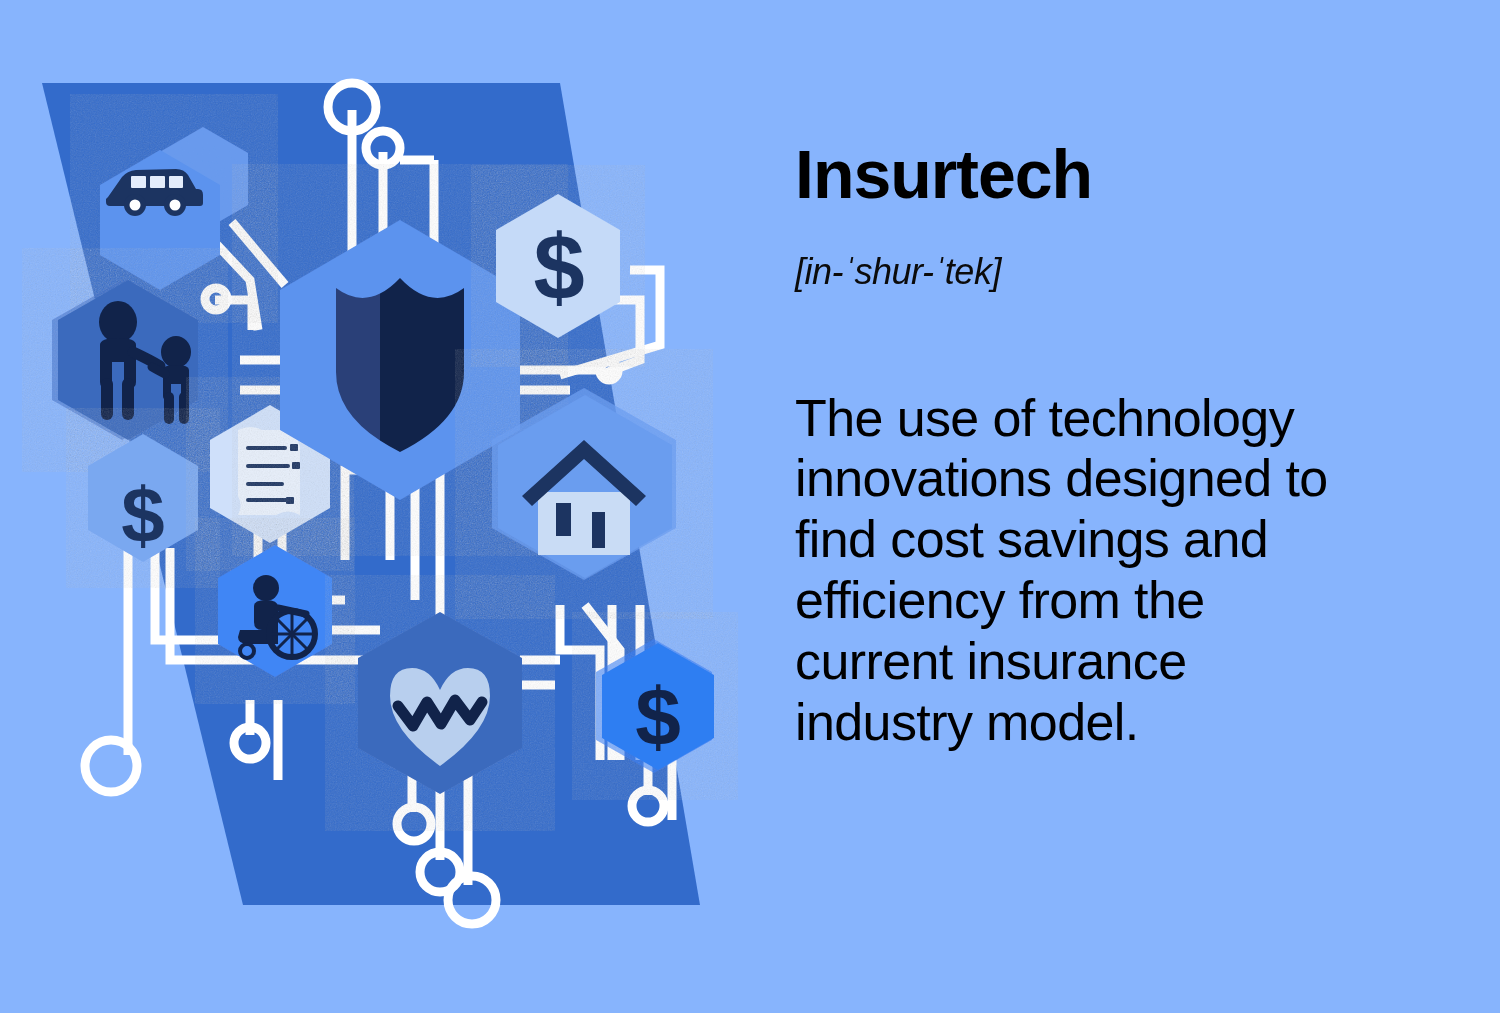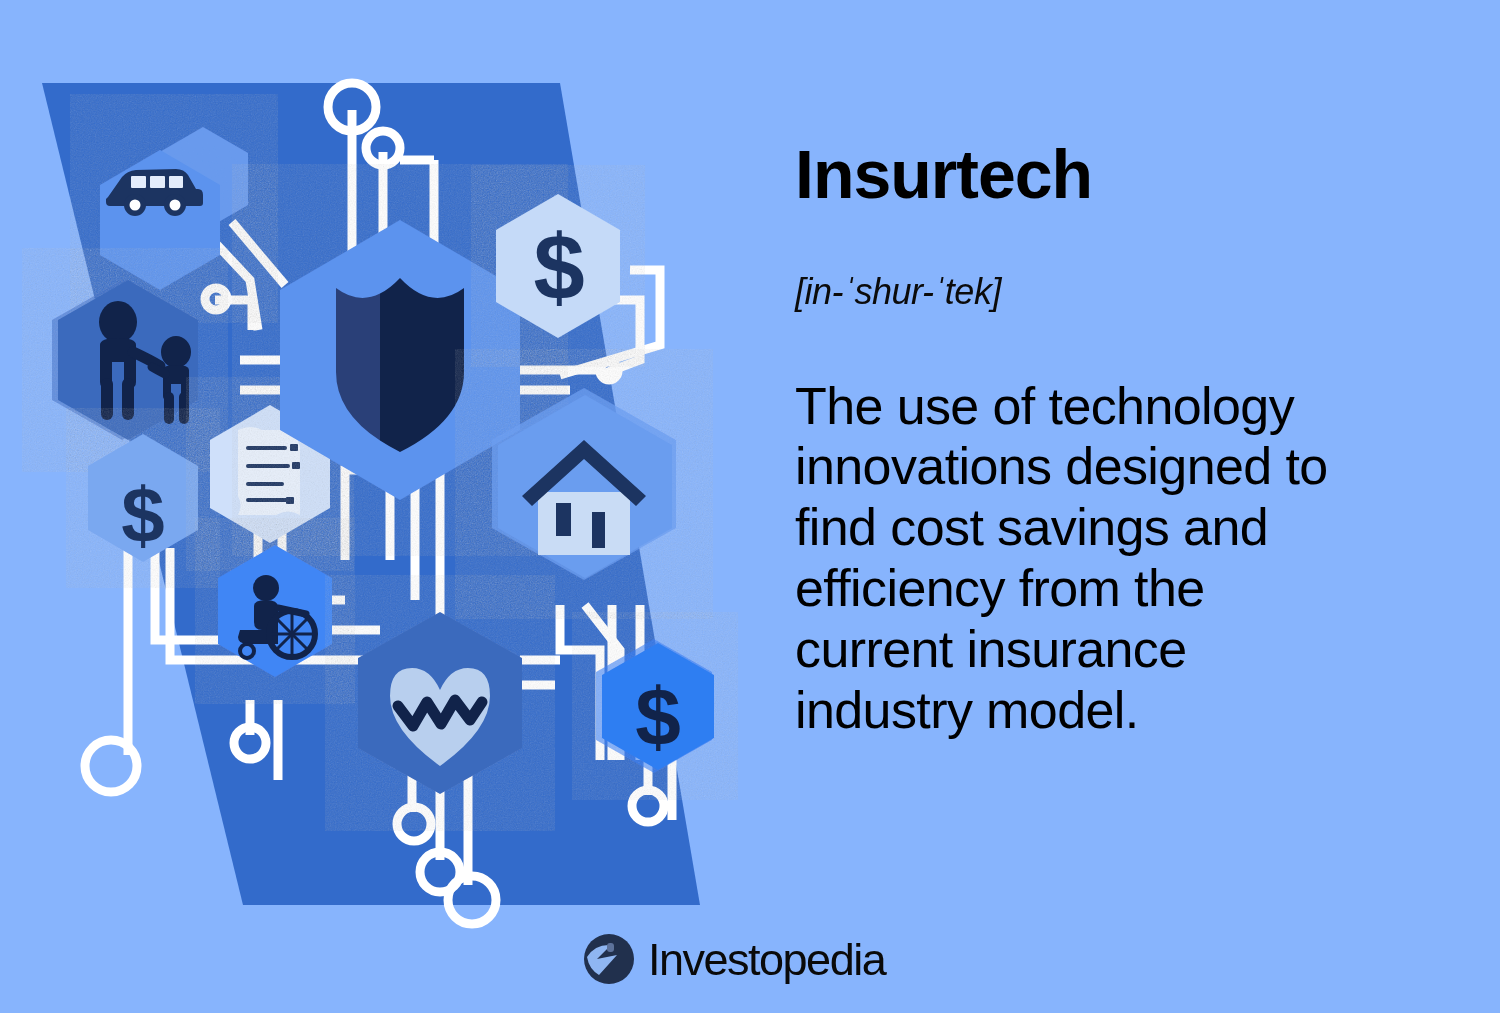--- a/index.html
+++ b/index.html
@@ -25,29 +25,29 @@
     font-weight:bold;
     color:#000000;
     letter-spacing:-1px;
     line-height:1.0;
     margin:0 0 0 0;
   }
   .pron{
     font-size:36px;
     font-style:italic;
     color:#0b0b0b;
-    margin-top:64px;
+    margin-top:44px;
     line-height:1.1;
     letter-spacing:-0.5px;
   }
   .definition{
     font-size:52px;
     color:#000000;
     line-height:1.17;
-    margin-top:64px;
+    margin-top:96px;
     letter-spacing:-0.6px;
     max-width:560px;
   }
 
   
   .logo{
     position:absolute;
     left:583px;top:933px;
     display:flex;align-items:center;gap:13px;
   }
@@ -282,26 +282,14 @@
 
     </svg>
   </div>
 
   <div class="textcol">
     <h1 class="title">Insurtech</h1>
     <div class="pron">[in-ˈshur-ˈtek]</div>
     <p class="definition">The use of technology innovations designed to find cost savings and efficiency from the current insurance industry model.</p>
   </div>
 
-  <div class="logo">
-    <svg class="logo-mark" viewBox="0 0 52 52">
-      <circle cx="26" cy="26" r="25" fill="#21304d"></circle>
-      <path d="M8,20 Q16,9 30,10 L30,22 L12,30 Z" fill="#87b4fd" opacity="0.0"></path>
-      <path d="M4,24 Q12,11 28,12 L14,26 L34,22 L16,42 Q6,36 4,24 Z" fill="#8fb6f2"></path>
-      <path d="M48,28 Q40,43 24,42 L38,28 L18,32 L36,12 Q46,17 48,28 Z" fill="#8fb6f2" opacity="0.0"></path>
-      <path d="M40,12 Q49,20 48,30 Q46,43 33,45 L30,45 L42,32 L22,36 L38,14 Z" fill="#21304d" opacity="0"></path>
-      <rect x="24" y="10" width="7" height="9" rx="3" fill="#5d729b"></rect>
-      <path d="M13,27 L34,23 L16,41 Q9,36 13,27 Z" fill="#21304d" opacity="0"></path>
-    </svg>
-    <span class="logo-text">Investopedia</span>
-  </div>
 
 </div>
 
 </body></html>

